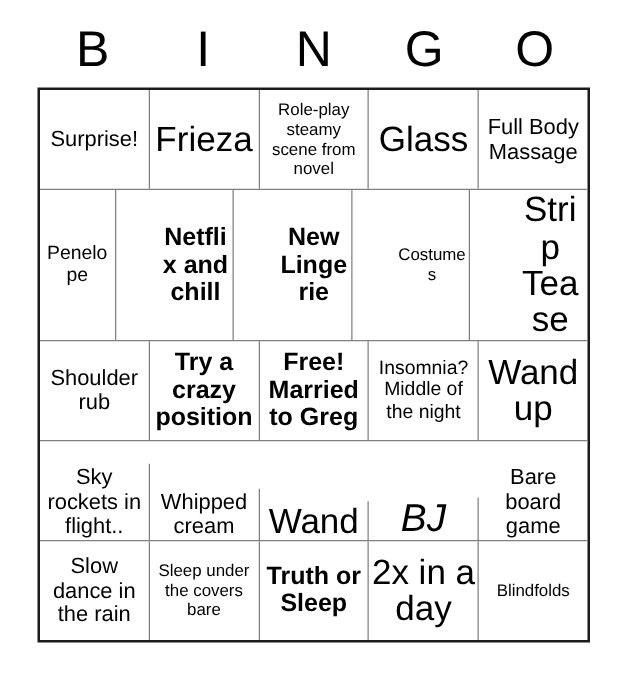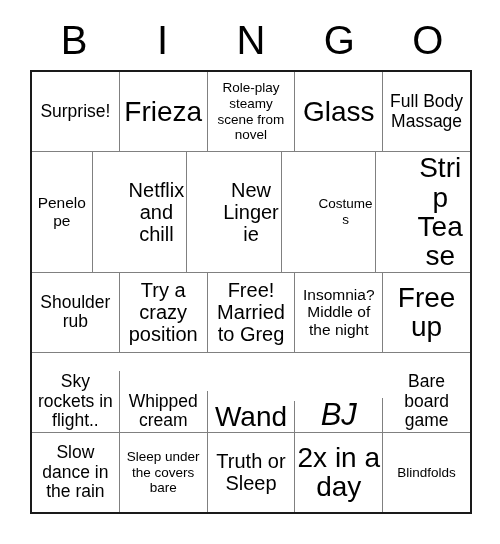--- a/index.html
+++ b/index.html
@@ -82,21 +82,21 @@
   .cell-text {
     display: block;
     width: 100%;
     line-height: 1.08;
     color: #000000;
     word-wrap: break-word;
   }
   .fs-13 { font-size: 13.5px; line-height: 1.16; }
   .fs-15 { font-size: 15.5px; line-height: 1.14; }
   .fs-17 { font-size: 17.5px; line-height: 1.12; }
-  .fs-20 { font-size: 20px;   line-height: 1.1; }
+  .fs-20 { font-size: 20px;   line-height: 1.1; font-weight: bold; }
   .fs-28 { font-size: 28px;   line-height: 1.05; }
   .fs-31 { font-size: 31px;   line-height: 1.04; }
 </style>
 </head>
 <body style="background: rgb(255, 255, 255);">
 
 <div class="card">
 
   <div class="header-row">
     <div class="header-cell">B</div>
@@ -151,21 +151,21 @@
       <div class="cell" style="border-right-color: rgb(128, 128, 128);">
           <span class="cell-text fs-20">Try a crazy position</span>
         </div>
       <div class="cell" style="border-right-color: rgb(128, 128, 128);">
           <span class="cell-text fs-20">Free! Married to Greg</span>
         </div>
       <div class="cell" style="border-right-color: rgb(128, 128, 128);">
           <span class="cell-text fs-15">Insomnia? Middle of the night</span>
         </div>
       <div class="cell" style="border-right-color: rgb(128, 128, 128);">
-          <span class="cell-text fs-28">Free up</span>
+          <span class="cell-text fs-28">Wand up</span>
         </div>
     </div>
 
     <div class="grid-row" style="border-bottom-color: rgb(128, 128, 128); align-items: flex-end;">
       <div class="cell" style="border-right-color: rgb(128, 128, 128);">
           <span class="cell-text fs-17">Sky rockets in flight..</span>
         </div>
       <div class="cell" style="border-right-color: rgb(128, 128, 128);">
           <span class="cell-text fs-17">Whipped cream</span>
         </div>

